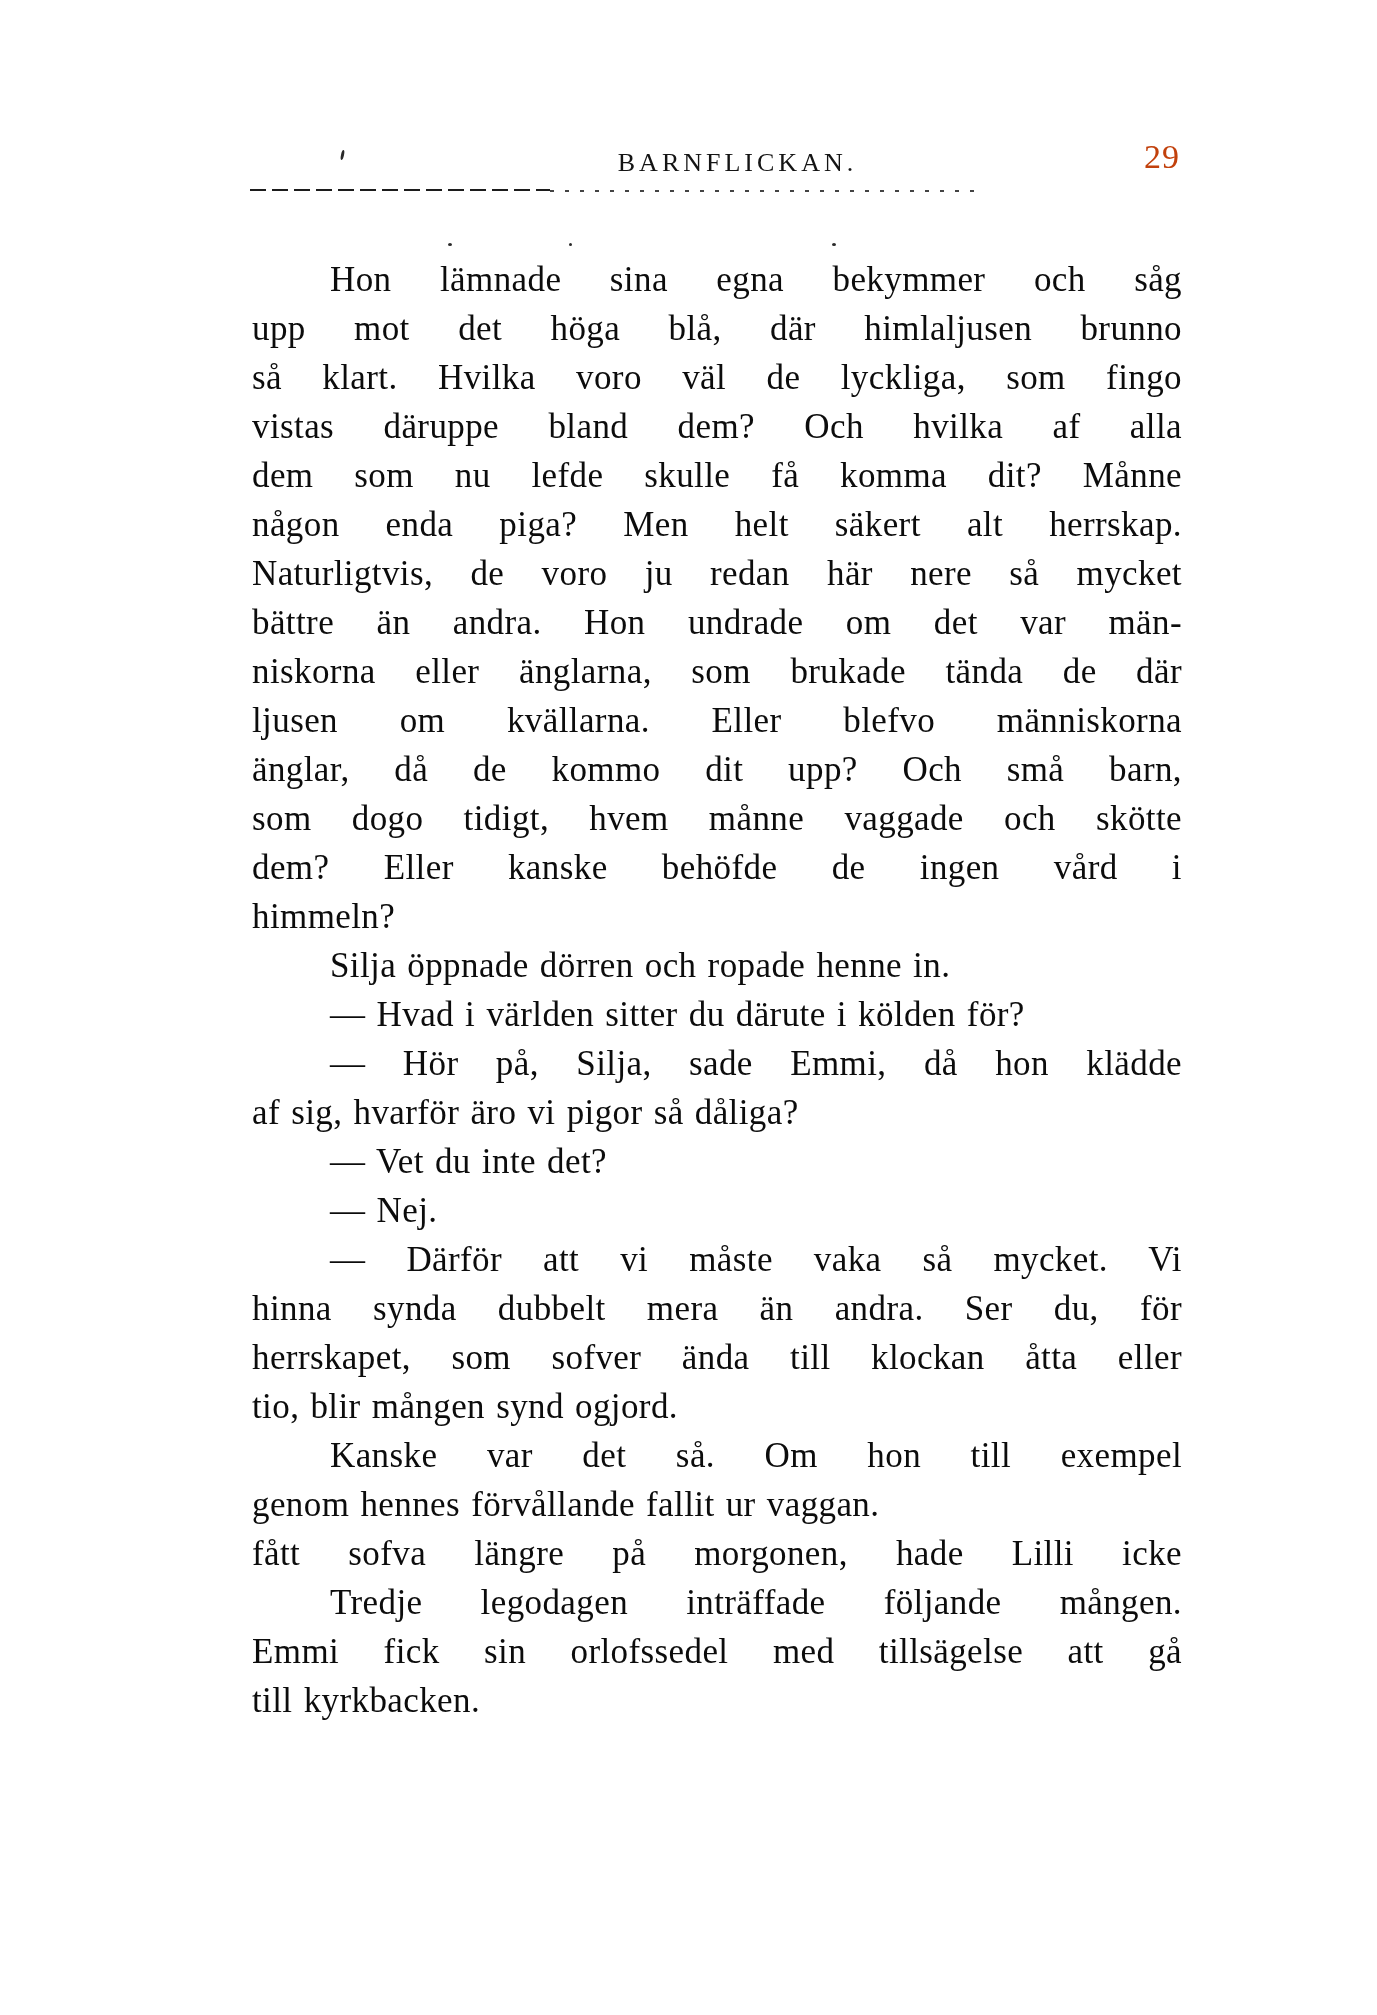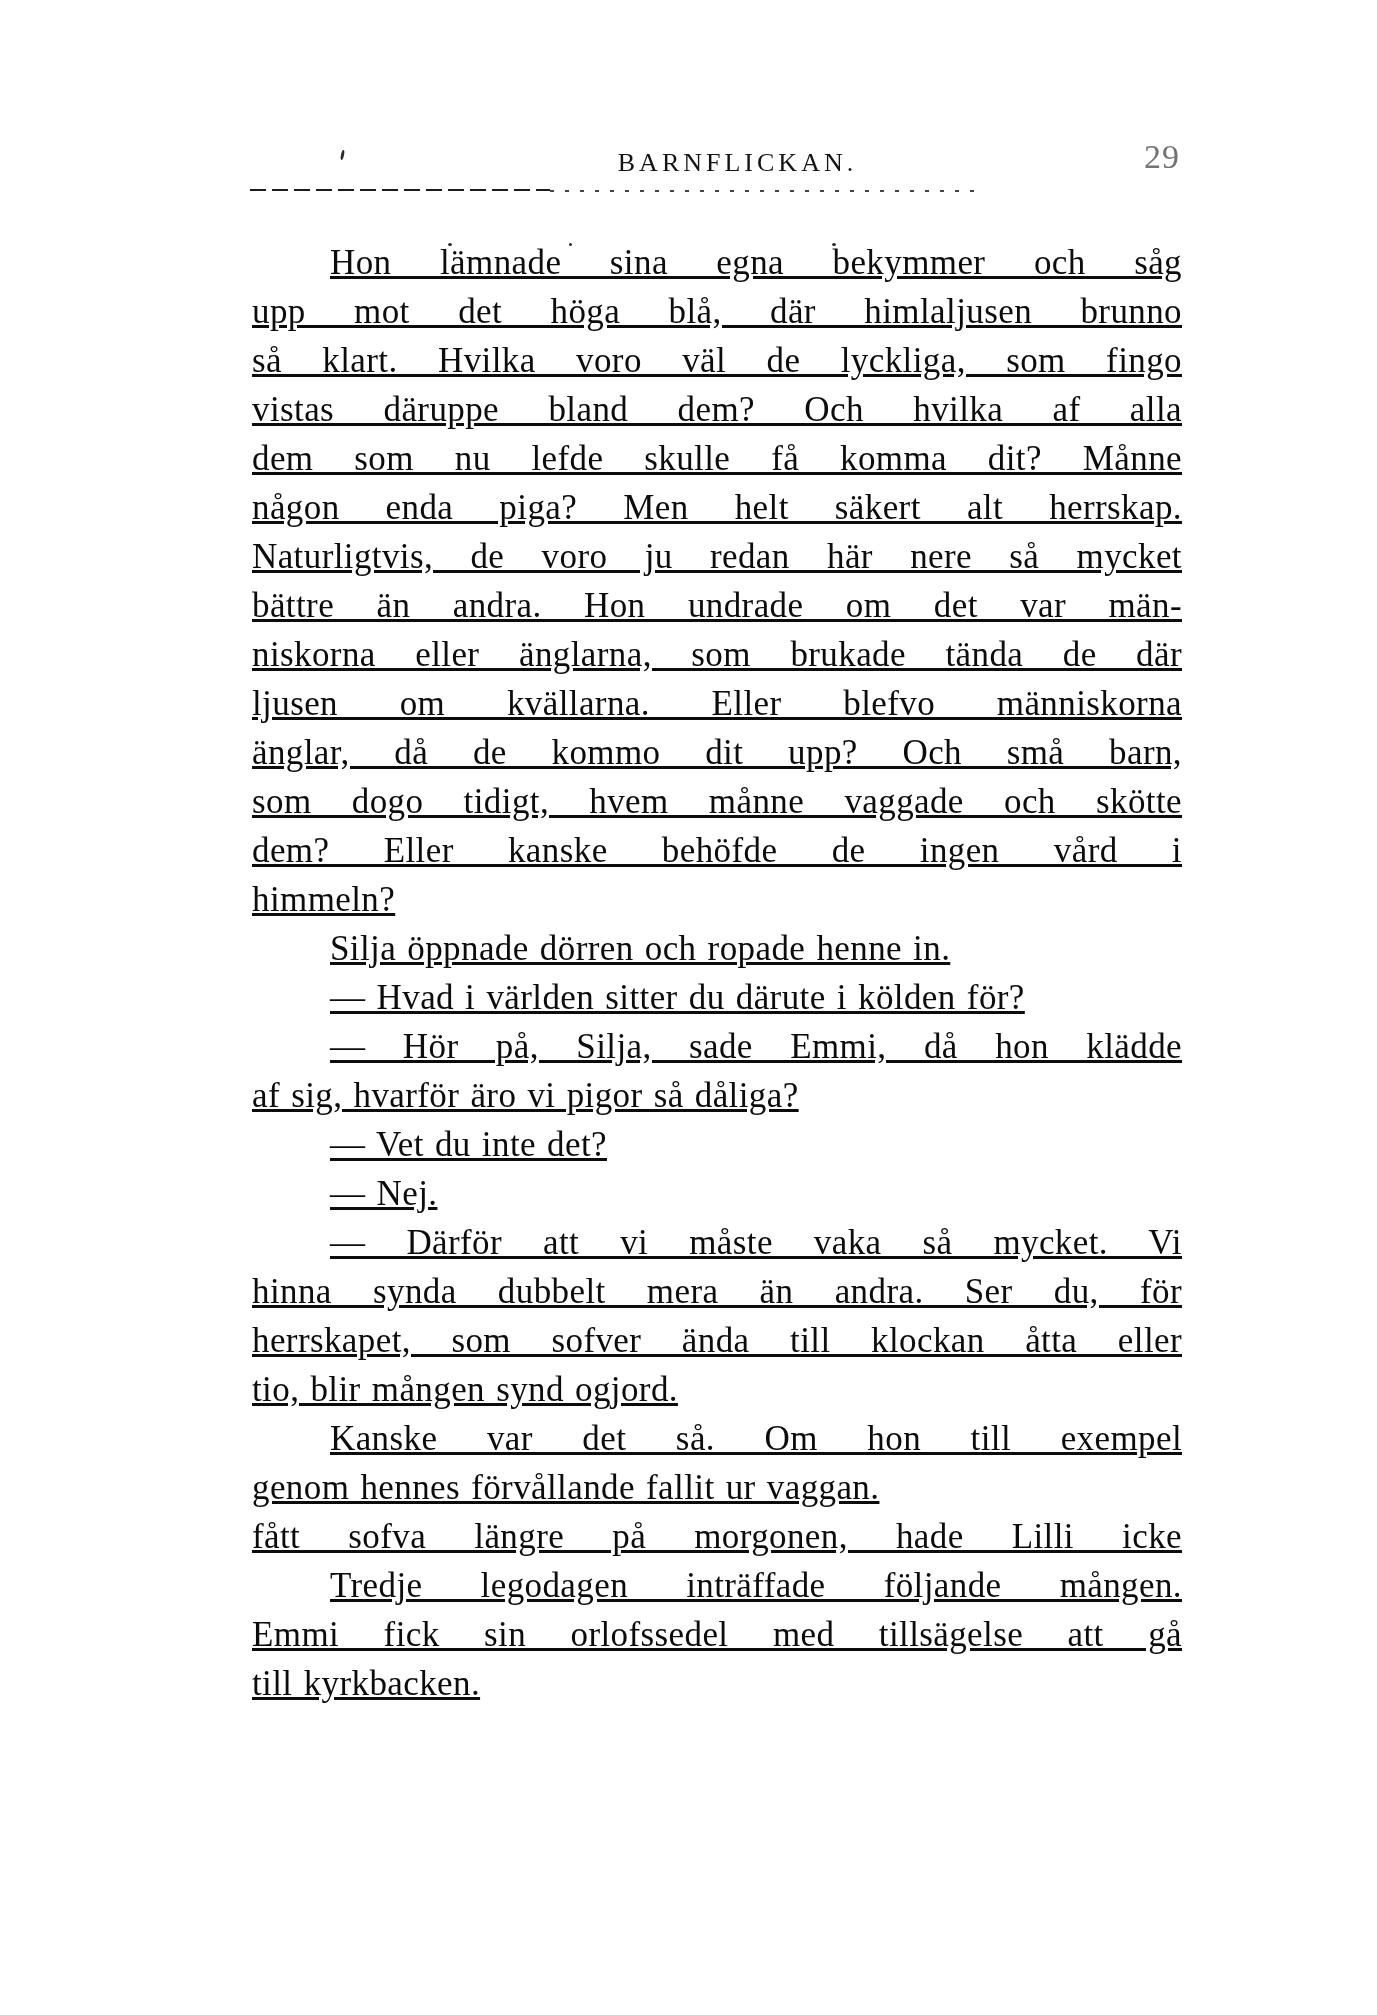--- a/index.html
+++ b/index.html
@@ -21,21 +21,21 @@
     font-size:26px;
     letter-spacing:4px;
     color:#141414;
     margin-left:14px;
   }
   .page-number {
     position:absolute;
     top:138px; left:1144px;
     font-size:34px;
     letter-spacing:1px;
-    color:#737373;
+    color:#c2410c;
   }
   .rule {
     position:absolute;
     top:189px; left:250px; width:800px; height:3px;
     font-size:0; line-height:0; white-space:nowrap;
   }
   .rule-a {
     display:inline-block; vertical-align:top;
     width:300px; height:2px;
     background:repeating-linear-gradient(90deg,#1c1c1c 0 16px, rgba(0,0,0,0) 16px 22px);
@@ -46,26 +46,25 @@
     background:repeating-linear-gradient(90deg,#232323 0 4px, rgba(0,0,0,0) 4px 15px);
     opacity:.85;
   }
   .speck { position:absolute; background:#2a2a2a; border-radius:50%; }
   .speck.s1 { left:341px; top:150px; width:3px;  height:10px; transform:rotate(12deg); }
   .speck.s2 { left:448px; top:243px; width:4px;  height:3px; }
   .speck.s3 { left:569px; top:243px; width:3px;  height:3px; }
   .speck.s4 { left:832px; top:243px; width:4px;  height:3px; }
   .body-text {
     position:absolute;
-    left:252px; top:238px; width:930px;
+    left:252px; top:255px; width:930px;
     font-size:35px;
     line-height:49px;
     letter-spacing:.4px;
     word-spacing:2px;
-    text-decoration:underline;
   }
   .ln { text-align:justify; text-align-last:left; }
   .ln.j   { text-align-last:justify; }
   .ln.ind { padding-left:78px; }
 </style>
 </head>
 <body>
 
 <div class="page">
 

